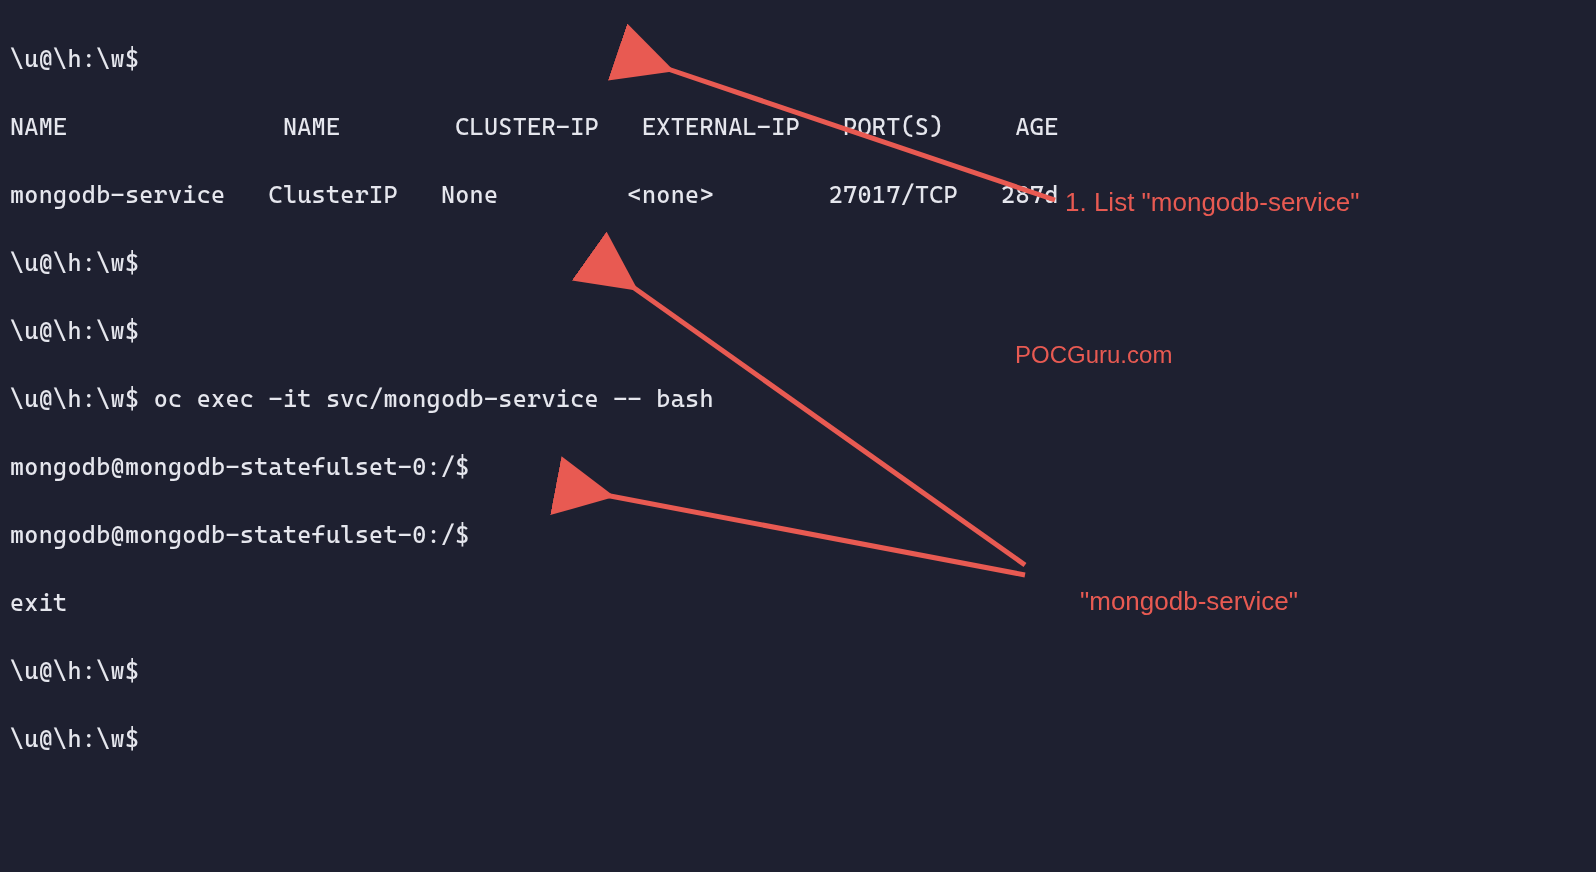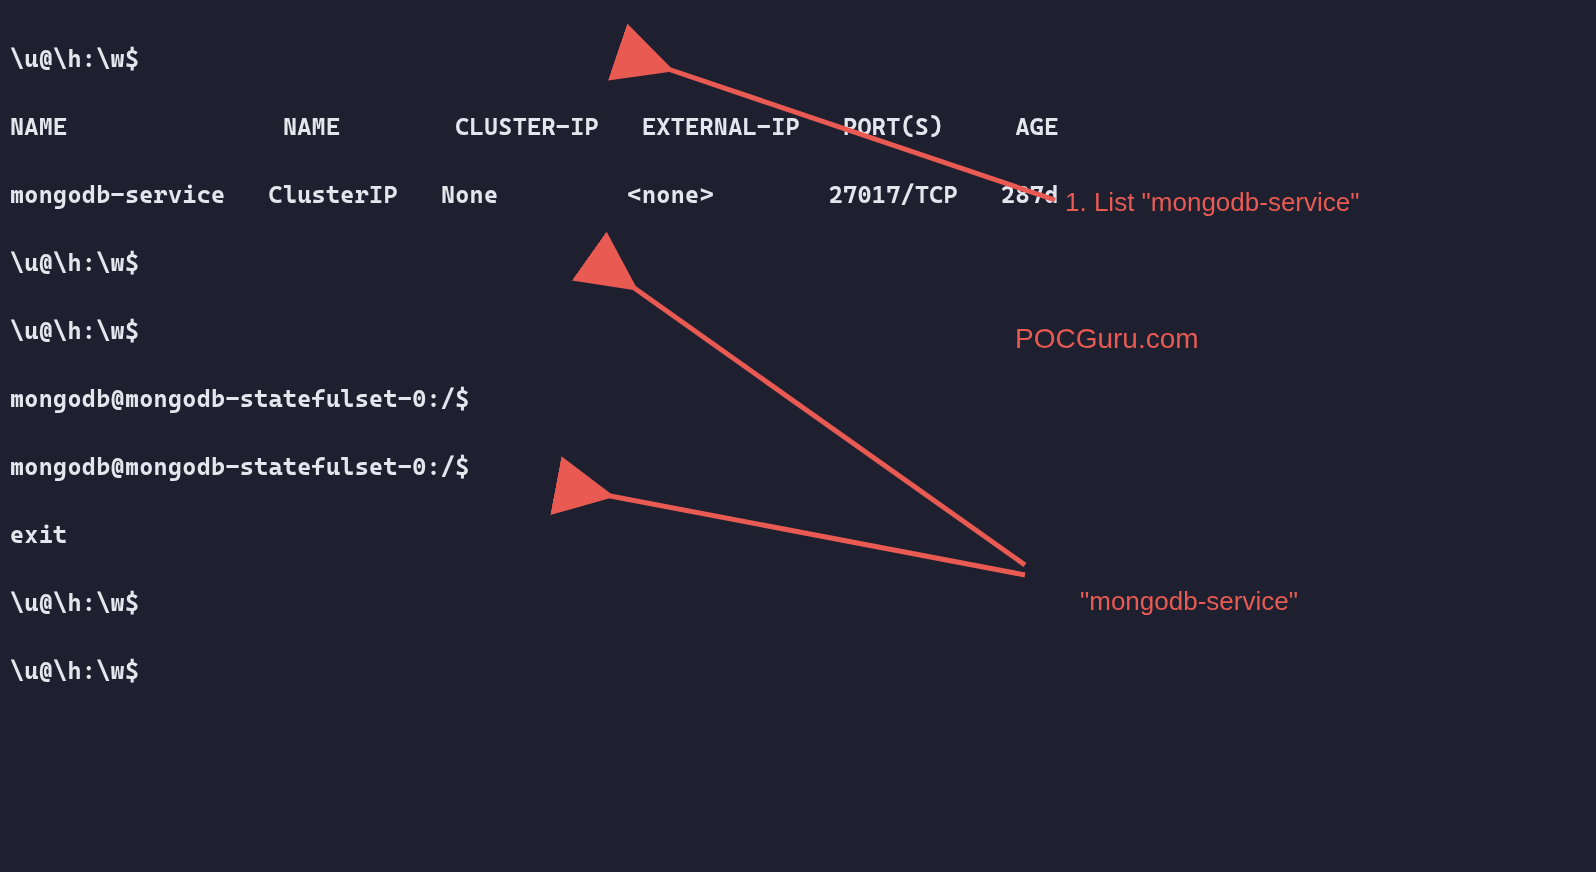--- a/index.html
+++ b/index.html
@@ -18,21 +18,21 @@
     position: absolute;
     top: 0;
     left: 0;
     width: 100%;
     height: 100%;
     padding: 8px 10px;
     box-sizing: border-box;
     white-space: pre;
     line-height: 34px;
     letter-spacing: 0.3px;
-    font-weight: 700;
+    font-weight: 400;
   }
   .line { display: block; }
   .annotation {
     position: absolute;
     color: #e85a52;
     font-family: Arial, Helvetica, sans-serif;
     font-size: 26px;
     line-height: 34px;
     font-weight: 400;
     white-space: normal;
@@ -48,41 +48,42 @@
 </style>
 </head>
 <body>
 
 <div class="terminal">
 <span class="line"><span>\u@\h:\w$</span></span>
 <span class="line"><span>NAME</span>               <span>NAME</span>        <span>CLUSTER-IP</span>   <span>EXTERNAL-IP</span>   <span>PORT(S)</span>     <span>AGE</span></span>
 <span class="line"><span>mongodb-service</span>   <span>ClusterIP</span>   <span>None</span>         <span>&lt;none&gt;</span>        <span>27017/TCP</span>   <span>287d</span></span>
 <span class="line"><span>\u@\h:\w$</span></span>
 <span class="line"><span>\u@\h:\w$</span></span>
+<span class="line"><span>\u@\h:\w$</span> <span>oc exec -it svc/mongodb-service -- bash</span></span>
 <span class="line"><span>mongodb@mongodb-statefulset-0:/$</span></span>
 <span class="line"><span>mongodb@mongodb-statefulset-0:/$</span></span>
 <span class="line"><span>exit</span></span>
 <span class="line"><span>\u@\h:\w$</span></span>
 <span class="line"><span>\u@\h:\w$</span></span>
 
 
 
 
 
 
 
 
 
 </div>
 
 <div class="annotation" style="left:1065px; top:185px;">
   <span>1. List "mongodb-service"</span>
 </div>
 
-<div class="annotation" style="left:1015px; top:322px; font-size:28px;">
+<div class="annotation" style="left:1015px; top:338px; font-size:24px;">
   <span>POCGuru.com</span>
 </div>
 
 <div class="annotation" style="left:1035px; top:550px;">
   <br>
   <span style="padding-left:45px;">"mongodb-service"</span>
 </div>
 
 <svg class="arrows">
   <defs>

